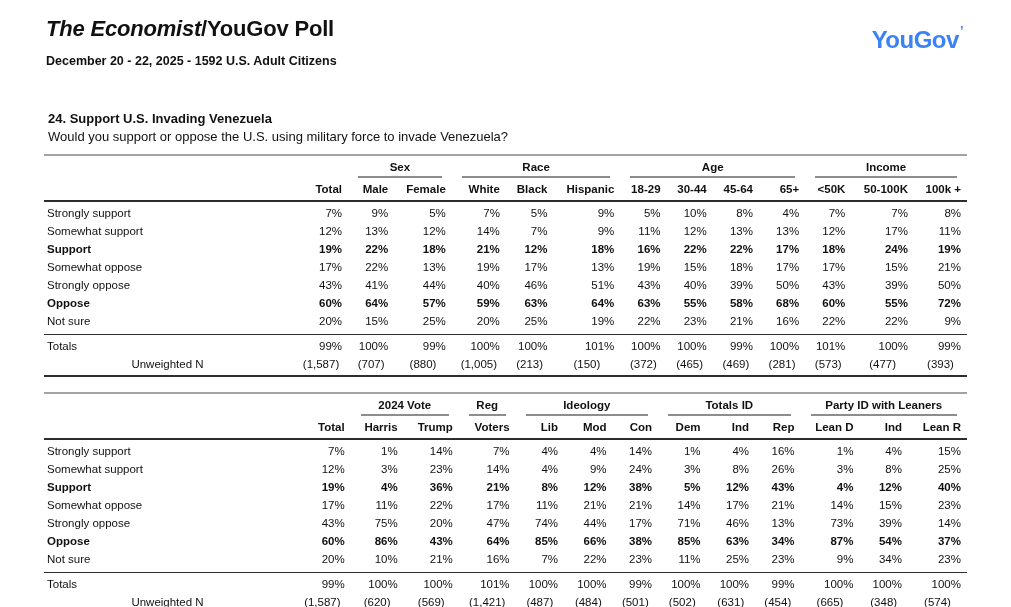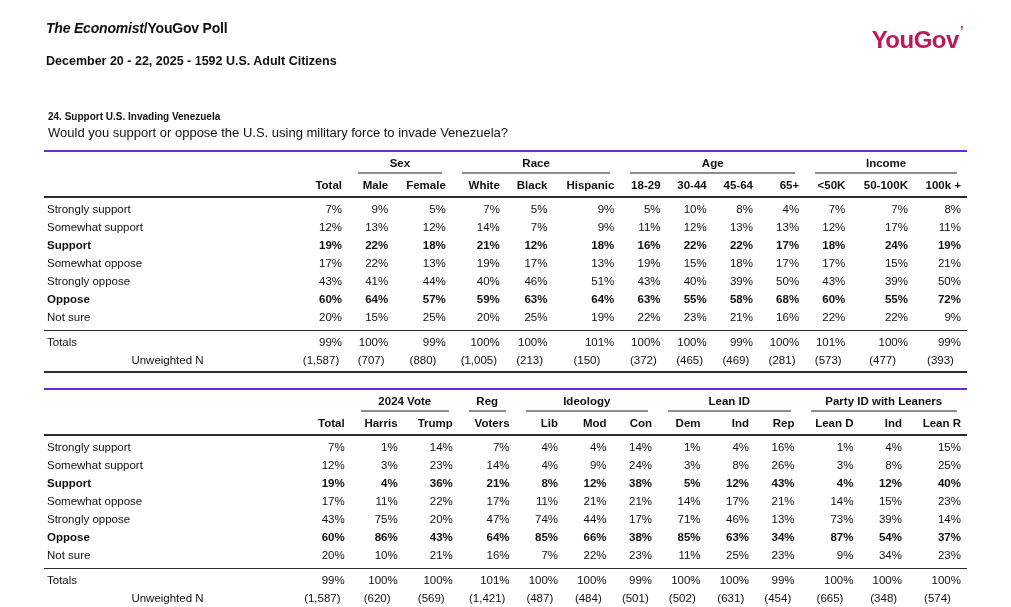--- a/index.html
+++ b/index.html
@@ -6,36 +6,36 @@
   html, body { background: #ffffff; }
   body {
     width: 1011px; height: 607px;
     font-family: "Liberation Sans", sans-serif;
     color: #111; overflow: hidden; position: relative;
   }
   .page { padding: 18px 46px 0 46px; }
 
   
   .masthead { display: flex; justify-content: space-between; align-items: flex-start; }
-  .masthead h1 { font-size: 14px; font-weight: bold; letter-spacing: -0.2px; line-height: 21px; }
+  .masthead h1 { font-size: 22px; font-weight: bold; letter-spacing: -0.2px; line-height: 21px; }
   .masthead h1 .econ { font-style: italic; }
   .masthead .subtitle { font-size: 12.5px; font-weight: bold; margin-top: 15px; }
   .logo { font-size: 24px; font-weight: bold; letter-spacing: -0.5px; margin-top: 8px; margin-right: 2px; }
   .logo .mark { font-size: 13px; vertical-align: top; line-height: 10px; margin-left: 1px; }
 
   
   .question { margin-top: 43px; padding-left: 2px; }
-  .q-title { font-size: 10px; font-weight: bold; }
+  .q-title { font-size: 13px; font-weight: bold; }
   .q-text { font-size: 13px; margin-top: 3px; }
 
   
   .tables { margin-top: 10px; margin-left: -2px; margin-right: -2px; }
   table.xtab {
     width: 100%; border-collapse: collapse; table-layout: auto;
-    border-top: 2px solid #6d28d9; border-bottom: 2px solid #2d2d2d;
+    border-top: 2px solid #a3a3a3; border-bottom: 2px solid #2d2d2d;
     margin-bottom: 15px;
   }
   .xtab th, .xtab td { font-size: 11.5px; white-space: nowrap; padding: 2px 6px; }
   .xtab .num { text-align: right; }
   .xtab .rowlab { text-align: left; padding-left: 3px; width: 250px; min-width: 250px; }
   .xtab tr.grouprow th { padding-top: 5px; padding-bottom: 0; vertical-align: bottom; }
   .xtab .g-label {
     font-weight: bold; text-align: center; font-size: 11.5px;
     border-bottom: 2px solid #8d8d8d; padding-bottom: 3px; margin: 0 4px;
   }
@@ -50,21 +50,21 @@
 </head>
 <body>
 
 <div class="page">
 
   <div class="masthead">
     <div>
       <h1><span class="econ">The Economist</span><span>/YouGov Poll</span></h1>
       <div class="subtitle">December 20 - 22, 2025 - 1592 U.S. Adult Citizens</div>
     </div>
-    <div class="logo" id="logo" style="color: #be185d;"><span>YouGov</span><span class="mark">’</span></div>
+    <div class="logo" id="logo" style="color: #3b82f6;"><span>YouGov</span><span class="mark">’</span></div>
   </div>
 
   <div class="question">
     <div class="q-title">24. Support U.S. Invading Venezuela</div>
     <div class="q-text">Would you support or oppose the U.S. using military force to invade Venezuela?</div>
   </div>
 
   <div class="tables" id="tables">
       <table class="xtab">
         <thead>
@@ -256,21 +256,21 @@
             <th class="group" colspan="2">
               <div class="g-label">2024 Vote</div>
             </th>
             <th class="group" colspan="1">
               <div class="g-label">Reg</div>
             </th>
             <th class="group" colspan="3">
               <div class="g-label">Ideology</div>
             </th>
             <th class="group" colspan="3">
-              <div class="g-label">Lean ID</div>
+              <div class="g-label">Totals ID</div>
             </th>
             <th class="group" colspan="3">
               <div class="g-label">Party ID with Leaners</div>
             </th>
           </tr>
           <tr class="cols">
             <th class="rowlab"></th>
             <th class="num">Total</th>
             <th class="num">Harris</th>
             <th class="num">Trump</th>

